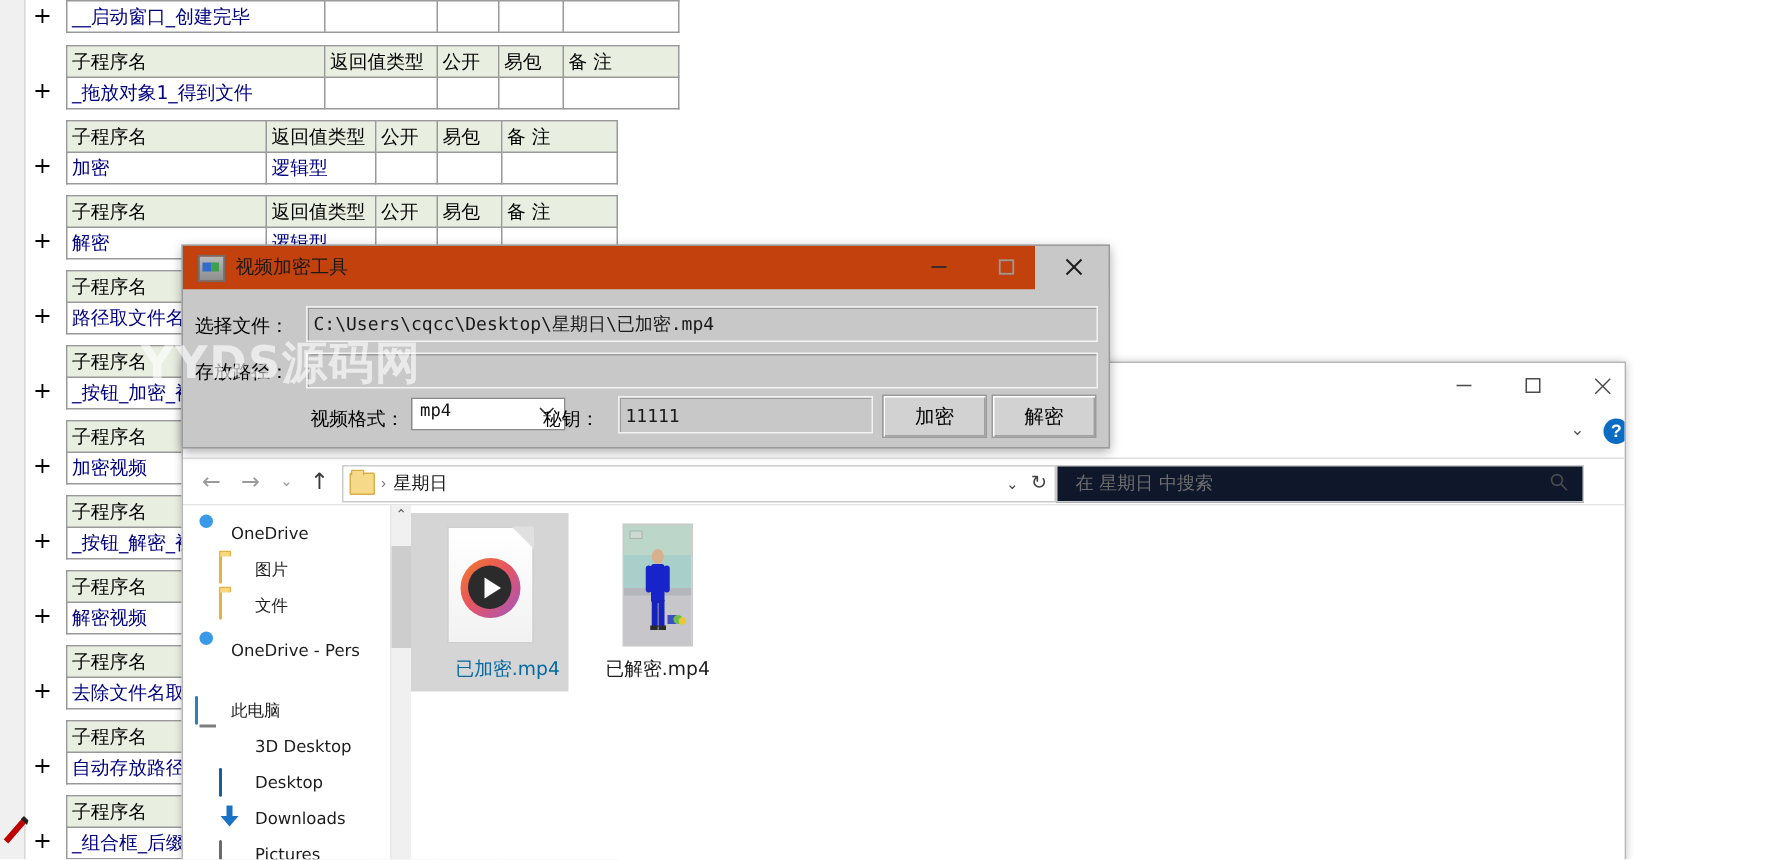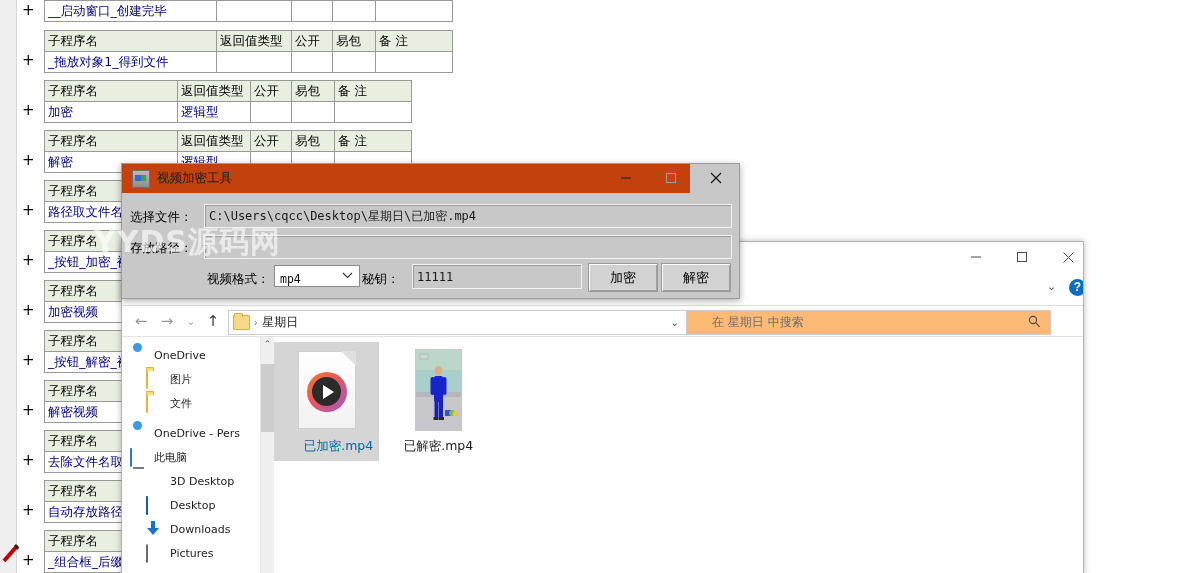--- a/index.html
+++ b/index.html
@@ -197,27 +197,27 @@
     font-size: 10px; color: #444;
   }
   #addr-refresh {
     position: absolute;
     right: 5px; top: 4px;
     font-size: 13px; color: #444;
     font-family: "DejaVu Sans", sans-serif;
   }
   #searchbox {
     position: absolute;
-    left: 564px; top: 4px;
+    left: 582px; top: 4px;
     width: 338px; height: 23px;
-    background: #fdba74;
+    background: #0f172a;
     border: 1px solid #cccccc;
     display: flex;
     align-items: center;
-    padding-left: 25px;
+    padding-left: 12px;
   }
   #searchbox .ph {
     font-size: 12px;
     color: #6e6e6e;
     font-family: "DejaVu Sans", "Liberation Sans", sans-serif;
   }
   #search-glass {
     position: absolute;
     right: 9px; top: 4px;
     font-size: 13px; color: #444;
@@ -534,26 +534,26 @@
   }
   #fld-file   { left: 82px; top: 11px;  width: 528px; height: 24px; }
   #fld-path   { left: 82px; top: 42px;  width: 528px; height: 24px; }
   #lbl-file   { left: 8px;  top: 16px; }
   #lbl-path   { left: 8px;  top: 47px; }
 
   #lbl-format { left: 85px; top: 78px; }
   #sel-format {
     position: absolute;
     left: 152px; top: 72px;
-    width: 86px; height: 22px;
+    width: 103px; height: 22px;
     background: #ffffff;
     border: 1px solid #8a8a8a;
     box-sizing: border-box;
     display: flex;
-    align-items: flex-end;
+    align-items: flex-start;
     padding-left: 5px;
     font-size: 11.5px;
     font-family: "DejaVu Sans Mono", "Liberation Mono", monospace;
     color: #111;
   }
   #sel-caret {
     position: absolute;
     right: 6px; top: 4px;
     font-size: 10px;
     color: #333;
@@ -926,21 +926,21 @@
           <span class="nav-label">图片</span>
         </div>
         <div class="nav-item indent">
           <span class="ni-icon"><span class="ico-folder"></span></span>
           <span class="nav-label">文件</span>
         </div>
         <div class="nav-item" style="margin-top:6px;">
           <span class="ni-icon"><span class="ico-cloud"></span></span>
           <span class="nav-label">OneDrive - Pers</span>
         </div>
-        <div class="nav-item" style="margin-top:0;">
+        <div class="nav-item" style="margin-top:16px;">
           <span class="ni-icon"><span class="ico-pc"></span></span>
           <span class="nav-label">此电脑</span>
         </div>
         <div class="nav-item indent">
           <span class="ni-icon"><span class="ico-3d"></span></span>
           <span class="nav-label">3D Desktop</span>
         </div>
         <div class="nav-item indent">
           <span class="ni-icon"><span class="ico-desktop"></span></span>
           <span class="nav-label">Desktop</span>

